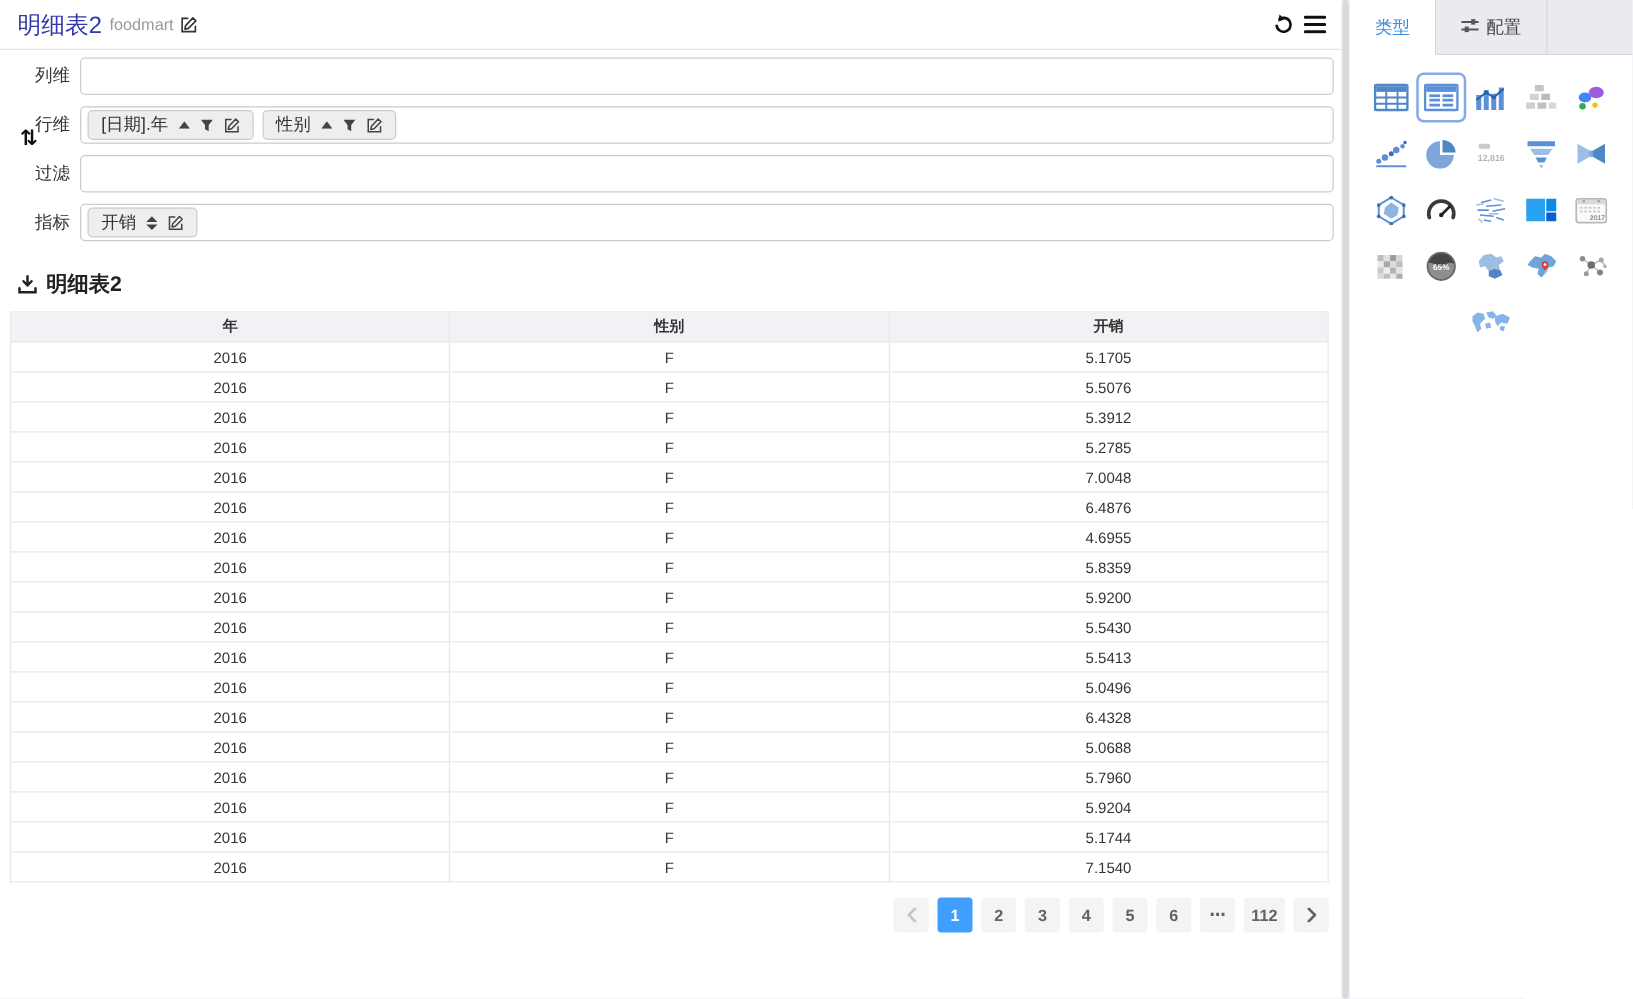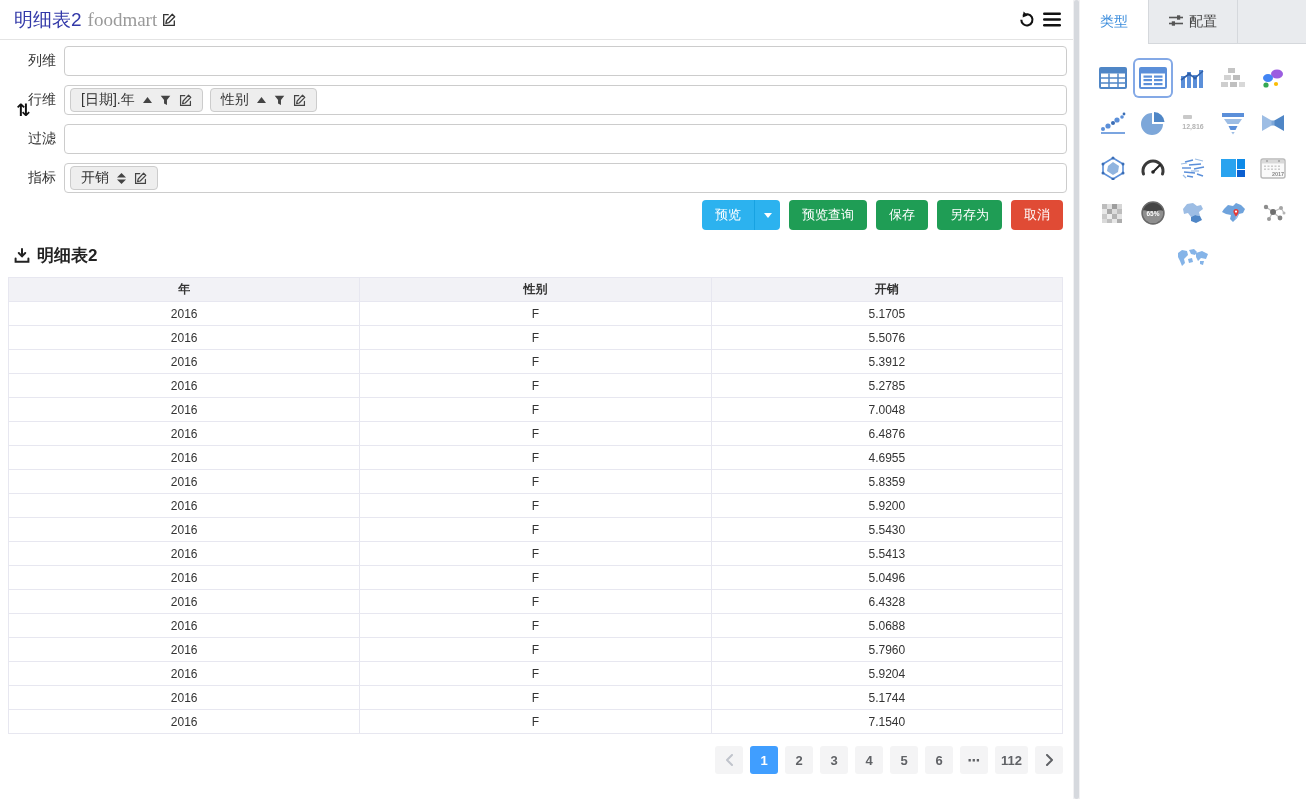--- a/index.html
+++ b/index.html
@@ -4,21 +4,21 @@
 <style>
   * { margin:0; padding:0; box-sizing:border-box; }
   html,body { width:1306px; height:799px; overflow:hidden; }
   body { font-family:"Liberation Sans","DejaVu Sans",sans-serif; background:#e4e6e9; display:flex; color:#333; }
 
   
   .main { width:1073px; background:#fff; position:relative; display:flex; flex-direction:column; }
 
   .app-header { height:40px; display:flex; align-items:center; padding:0 12px 0 14px; border-bottom:1px solid #e4e4e4; flex:none; }
   .app-title { font-size:19px; color:#3238a8; font-weight:500; }
-  .app-subtitle { font-size:19px; color:#9a9a9a; margin-left:6px;font-family:Liberation Serif, serif; }
+  .app-subtitle { font-size:13px; color:#9a9a9a; margin-left:6px; }
   .title-edit { margin-left:5px; display:inline-flex; cursor:pointer; }
   .header-actions { margin-left:auto; display:flex; align-items:center; gap:8px; }
   .hicon { display:inline-flex; cursor:pointer; align-items:center; }
 
   
   .builder { padding-top:6px; position:relative; flex:none; }
   .swap-icon { position:absolute; left:16px; top:62px; font-size:17px; font-weight:bold; color:#111; cursor:pointer; line-height:1; }
   .form-row { display:flex; align-items:center; margin:0 6px 9px 0; }
   .form-label { width:64px; flex:none; text-align:right; padding-right:8px; font-weight:normal; font-size:14px; color:#333; }
   .form-box { flex:1; min-height:30px; border:1px solid #ccc; border-radius:4px; background:#fff; display:flex; align-items:center; gap:7px; padding:2px 5px; }
@@ -168,32 +168,20 @@
               <svg width="13" height="13" viewBox="0 0 14 14">
                 <path d="M10.3 1.3 L12.7 3.7 L6.7 9.7 L3.9 10.3 L4.5 7.5 Z" fill="none" stroke="#444" stroke-width="1.3" stroke-linejoin="round"></path>
                 <path d="M12.3 8 V12.3 H1.7 V1.7 H6.2" fill="none" stroke="#444" stroke-width="1.3" stroke-linecap="round"></path>
               </svg>
             </span>
         </span>
       </div>
     </div>
   </div>
 
-  <div class="toolbar">
-    <div class="btn-split">
-      <button class="seg-main">预览</button>
-      <button class="seg-caret">
-          <span class="caret-down"></span>
-        </button>
-    </div>
-    <button class="btn btn-green">预览查询</button>
-    <button class="btn btn-green">保存</button>
-    <button class="btn btn-green">另存为</button>
-    <button class="btn btn-red">取消</button>
-  </div>
 
   <div class="result-title">
     <span class="dl-icon">
       <svg width="16" height="16" viewBox="0 0 16 16">
           <path d="M8 1 v6.6 M4.8 5 L8 8.4 L11.2 5" stroke="#222" stroke-width="2" fill="none" stroke-linecap="round" stroke-linejoin="round"></path>
           <path d="M1.6 10.6 v3.2 h12.8 v-3.2" stroke="#222" stroke-width="2" fill="none" stroke-linecap="round"></path>
         </svg>
     </span>
     <span>明细表2</span>
   </div>

